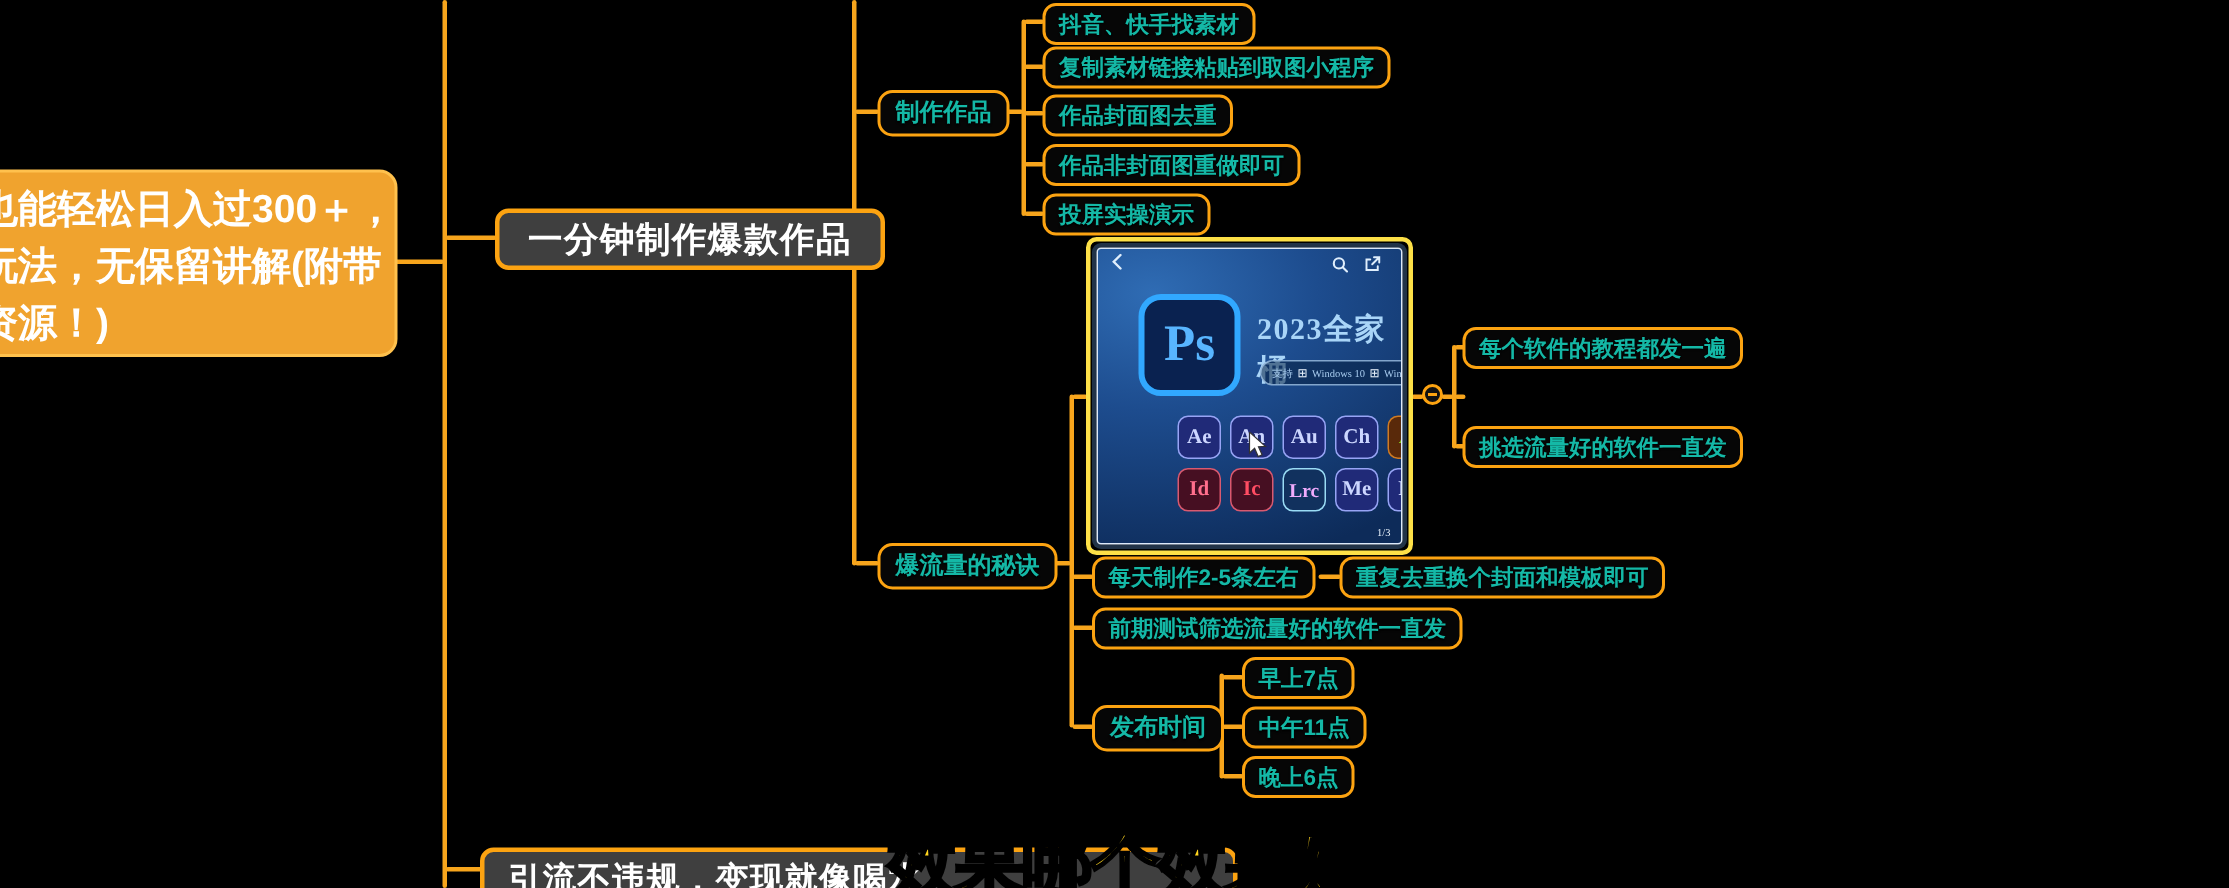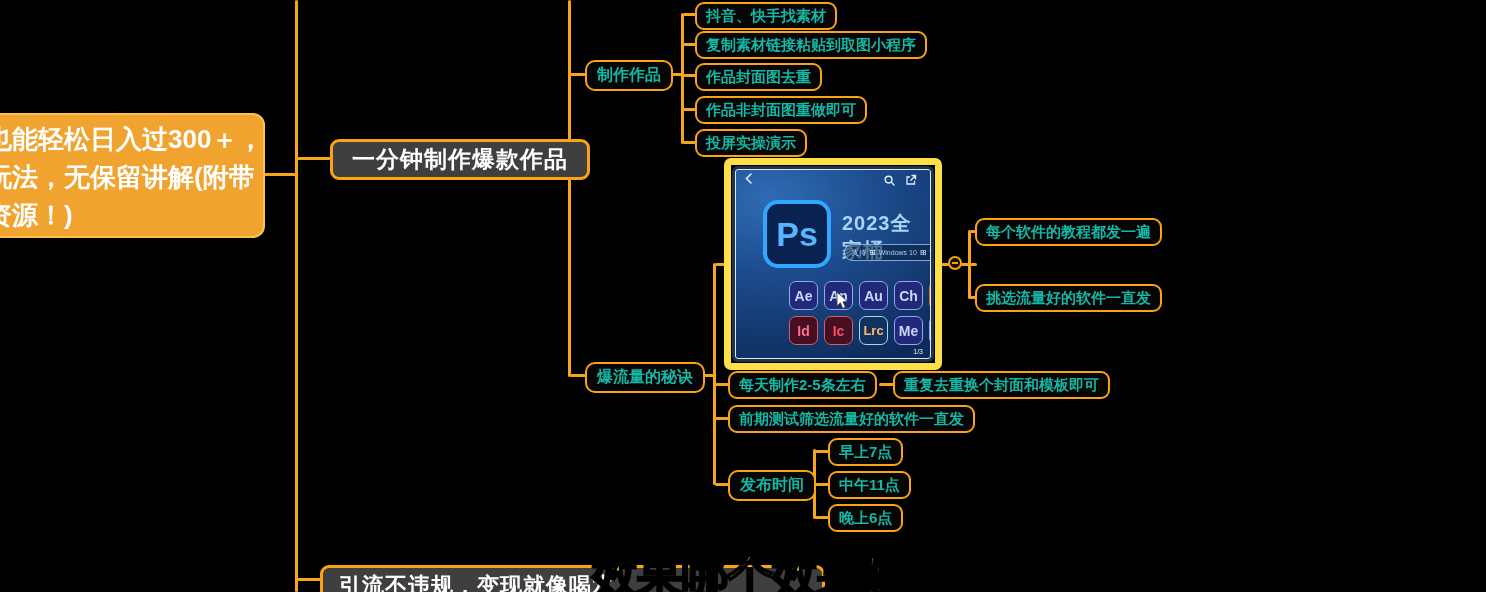--- a/index.html
+++ b/index.html
@@ -34,21 +34,21 @@
   .bottom-box{left:320px;top:565px;width:505px;height:42px;font-size:22px;justify-content:flex-start;padding:6px 16px;letter-spacing:1px;}
   .collapse-circle{
     position:absolute;left:948px;top:256px;width:14px;height:14px;box-sizing:border-box;
     background:#111;border:2.5px solid #fca311;border-radius:50%;
     display:flex;align-items:center;justify-content:center;
   }
   .collapse-circle::after{content:"";width:6px;height:2px;background:#fca311;display:block;}
   
   .img-node{
     position:absolute;left:724px;top:158px;width:218px;height:212px;box-sizing:border-box;
-    background:#000;border:7px solid #fde047;border-radius:7px;padding:4px;
+    background:#000;border:3px solid #fde047;border-radius:7px;padding:4px;font-family:Liberation Serif, serif;
   }
   .shot{
     position:relative;width:100%;height:100%;box-sizing:border-box;border-radius:3px;
     background:radial-gradient(130% 95% at 18% 15%, #2f6cb4 0%, #1d4c8e 42%, #0d2b59 100%);
     border:1.5px solid #dbe9fa;box-shadow:0 0 0 3px rgba(95,145,205,.35);
     overflow:hidden;color:#cfe3f7;
   }
   .shot-topbar{position:absolute;left:0;top:0;right:0;height:20px;}
   .back-ic{position:absolute;left:9px;top:3px;}
   .search-ic{position:absolute;right:35px;top:5px;}
@@ -71,21 +71,21 @@
   .app-row.r2{top:146px;justify-content:center;}
   .app-ic{
     width:29px;height:29px;box-sizing:border-box;border-radius:7px;
     display:flex;align-items:center;justify-content:center;
     font-size:14px;font-weight:bold;
     background:#202a78;border:1.5px solid #97a4f5;color:#ccd6ff;
   }
   .app-ic.ai{background:#59290a;border-color:#cf7a22;color:#84cc16;}
   .app-ic.id{background:#460f22;border-color:#d9596f;color:#ff6f8d;}
   .app-ic.ic{background:#460f22;border-color:#d9596f;color:#ff4d63;}
-  .app-ic.lrc{background:#11315e;border-color:#9adcf5;color:#fdba74;font-size:13px;}
+  .app-ic.lrc{background:#11315e;border-color:#9adcf5;color:#f0abfc;font-size:13px;}
   .page-ind{position:absolute;right:7px;bottom:3px;font-size:7px;color:#e7f1fb;}
   .cursor{position:absolute;left:100px;top:122px;}
   
   .subtitle{
     position:absolute;left:592px;top:546px;font-size:46px;font-weight:900;color:#ffd41f;
     -webkit-text-stroke:2px #000;letter-spacing:-1px;white-space:nowrap;
     font-family:"Liberation Sans","DejaVu Sans",sans-serif;
   }
 </style>
 </head>

